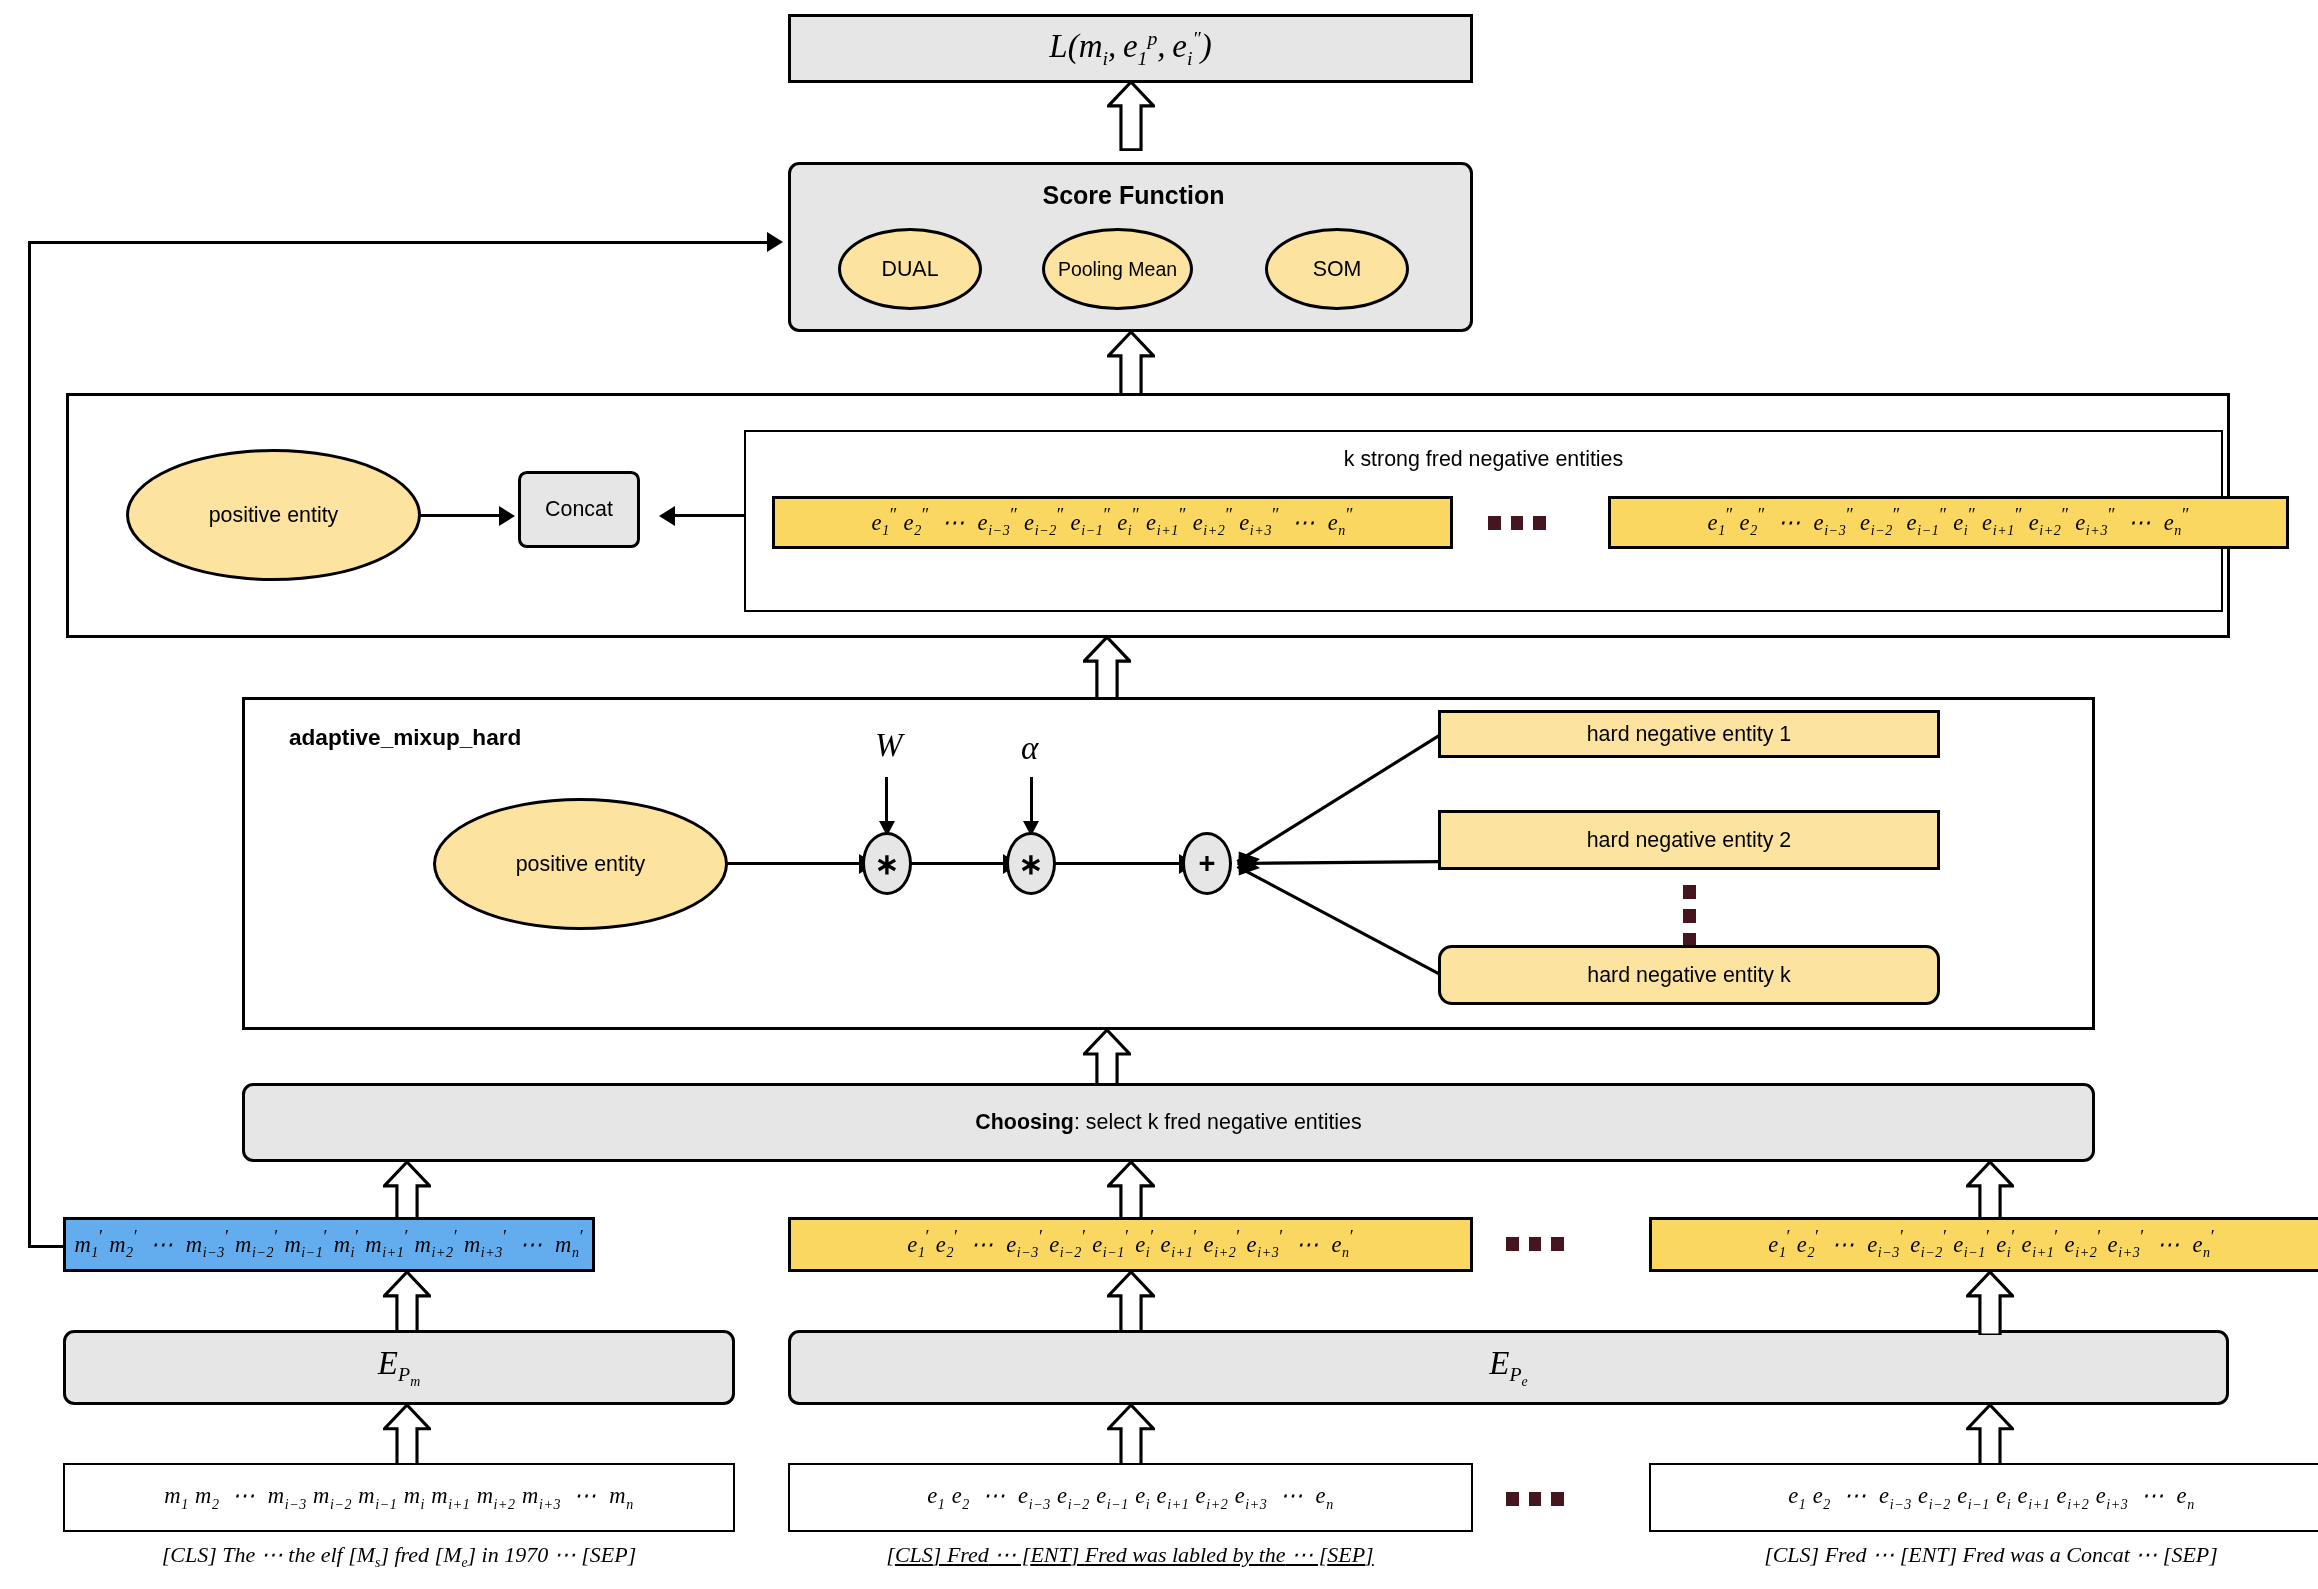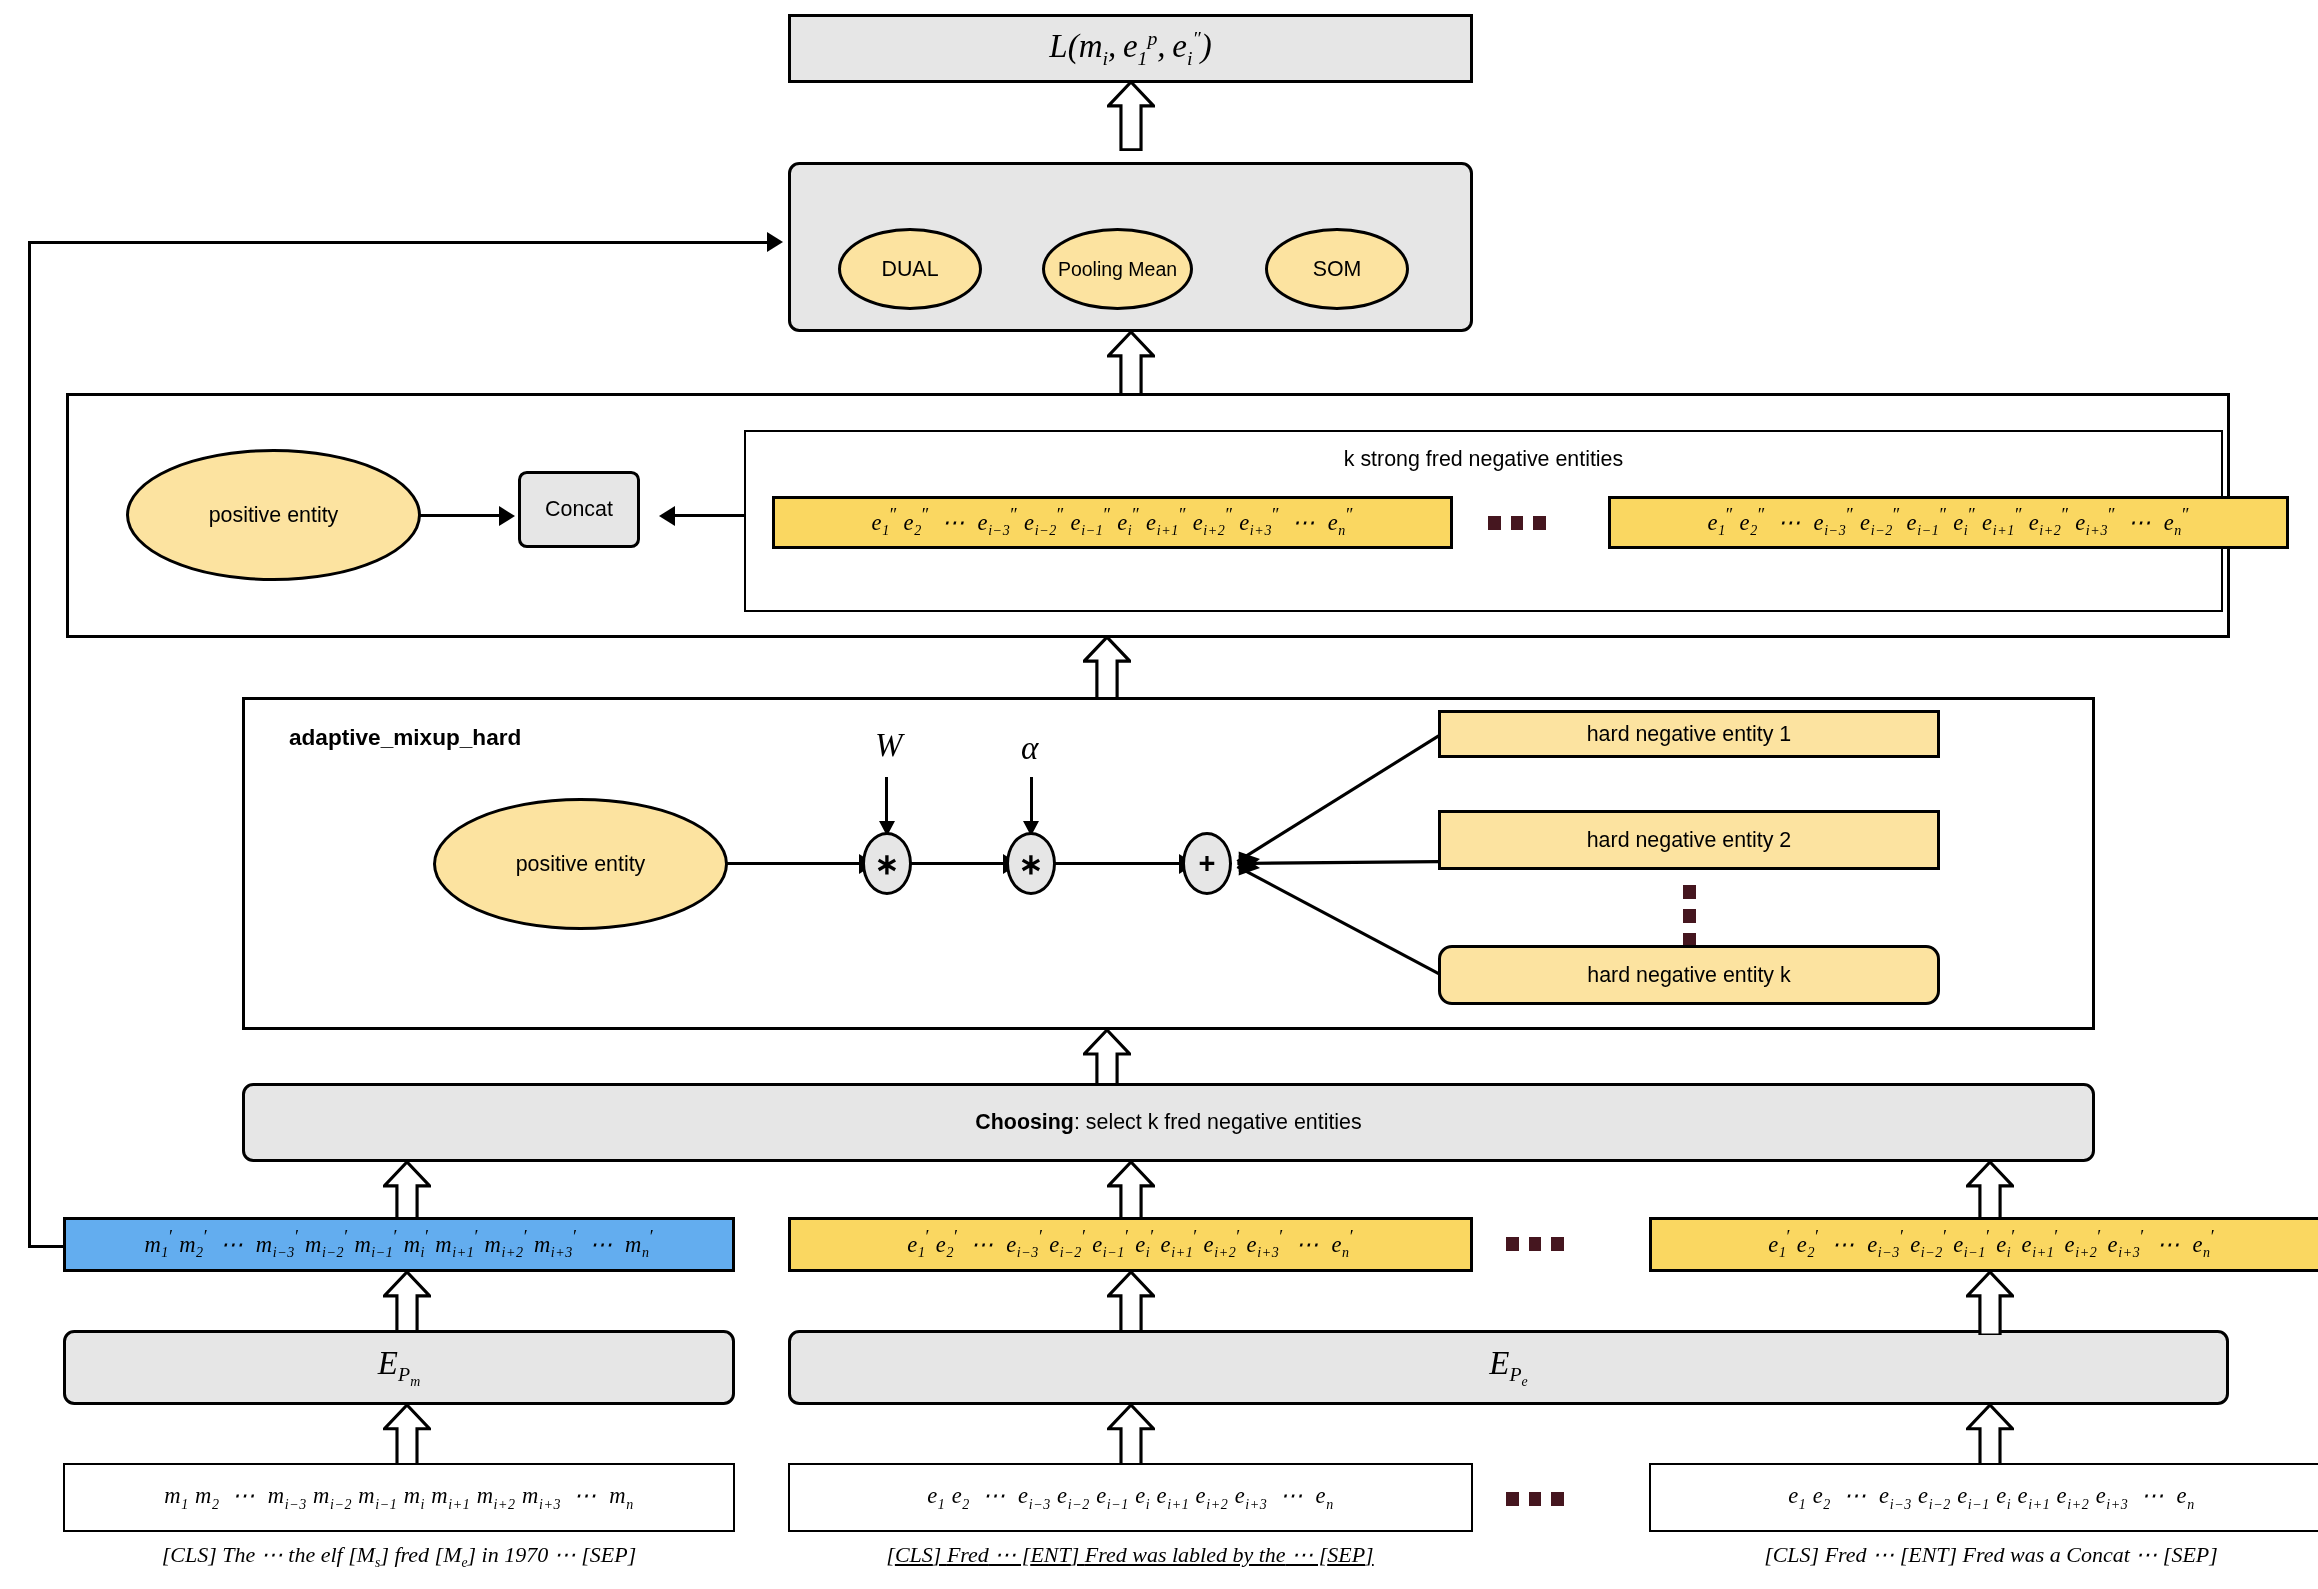--- a/index.html
+++ b/index.html
@@ -59,20 +59,21 @@
   </span>
 </div>
 
 <div class="blockarrow" style="left:1107px;top:82px;">
   <svg width="48" height="69" viewBox="0 0 76 110">
     <polygon points="38,0 74,38 54,38 54,108 22,108 22,38 2,38" fill="#fff" stroke="#000" stroke-width="5"></polygon>
   </svg>
 </div>
 
 <div class="abs box round" style="left:788px;top:162px;width:685px;height:170px;display:block;">
+  <div class="abs title" style="left:0;top:16.3px;width:685px;text-align:center;">Score Function</div>
   <div class="abs ellipse" style="left:47px;top:63px;width:144px;height:82px;">
     <span class="lbl">DUAL</span>
   </div>
   <div class="abs ellipse" style="left:251px;top:63px;width:151px;height:82px;">
     <span class="lbl" style="font-size:19.5px;">Pooling Mean</span>
   </div>
   <div class="abs ellipse" style="left:474px;top:63px;width:144px;height:82px;">
     <span class="lbl">SOM</span>
   </div>
 </div>
@@ -212,21 +213,21 @@
   <svg width="48" height="63" viewBox="0 0 76 100">
     <polygon points="38,0 74,38 54,38 54,100 22,100 22,38 2,38" fill="#fff" stroke="#000" stroke-width="5"></polygon>
   </svg>
 </div>
 <div class="blockarrow" style="left:1966px;top:1162px;">
   <svg width="48" height="63" viewBox="0 0 76 100">
     <polygon points="38,0 74,38 54,38 54,100 22,100 22,38 2,38" fill="#fff" stroke="#000" stroke-width="5"></polygon>
   </svg>
 </div>
 
-<div class="abs bluerow" style="left:63px;top:1217px;width:672px;height:55px;">
+<div class="abs bluerow" style="left:63px;top:1217px;width:532px;height:55px;">
   <span class="mathrow">
     <i>m</i><sub>1</sub><span class="pr">′</span>&nbsp;<i>m</i><sub>2</sub><span class="pr">′</span>&nbsp;&nbsp;⋯&nbsp;&nbsp;<i>m</i><sub>i−3</sub><span class="pr">′</span>&nbsp;<i>m</i><sub>i−2</sub><span class="pr">′</span>&nbsp;<i>m</i><sub>i−1</sub><span class="pr">′</span>&nbsp;<i>m</i><sub>i</sub><span class="pr">′</span>&nbsp;<i>m</i><sub>i+1</sub><span class="pr">′</span>&nbsp;<i>m</i><sub>i+2</sub><span class="pr">′</span>&nbsp;<i>m</i><sub>i+3</sub><span class="pr">′</span>&nbsp;&nbsp;⋯&nbsp;&nbsp;<i>m</i><sub>n</sub><span class="pr">′</span>
   </span>
 </div>
 
 <div class="blockarrow" style="left:383px;top:1272px;">
   <svg width="48" height="63" viewBox="0 0 76 100">
     <polygon points="38,0 74,38 54,38 54,100 22,100 22,38 2,38" fill="#fff" stroke="#000" stroke-width="5"></polygon>
   </svg>
 </div>

